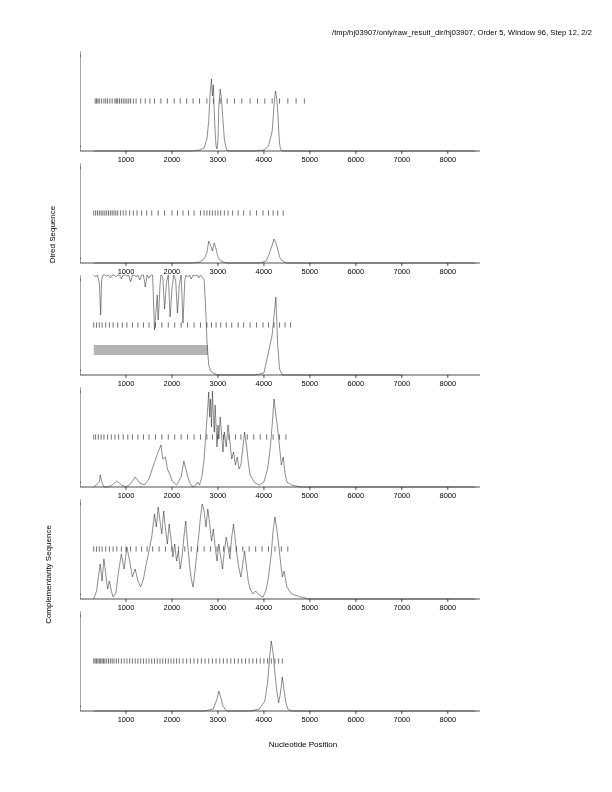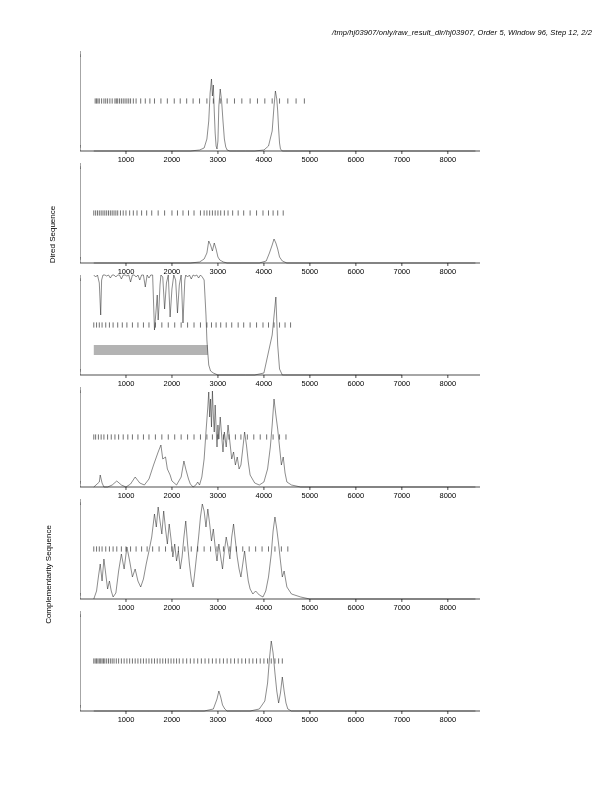--- a/index.html
+++ b/index.html
@@ -23,21 +23,20 @@
   }
   .fig-title {
     position: absolute;
     left: 0;
     top: 28px;
     width: 592px;
     text-align: right;
     font-size: 7.5px;
     letter-spacing: 0.1px;
     white-space: nowrap;
-    font-style: italic;
   }
   .panels {
     position: absolute;
     left: 0;
     top: 0;
   }
   .panel {
     position: absolute;
     left: 80px;
     width: 470px;
@@ -73,20 +72,21 @@
 <body>
 
 <div id="page">
 
   <div class="fig-title">/tmp/hj03907/only/raw_result_dir/hj03907, Order 5, Window 96, Step 12, 2/2</div>
 
   <div class="axis-label-y-left" style="left:-18px; top:230px; width:140px;">Dired Sequence</div>
 
   <div class="axis-label-y-left" style="left:-52px; top:570px; width:200px;">Complementarity Sequence</div>
 
+  <div class="axis-label-x" style="top:740px;">Nucleotide Position</div>
 
   <div class="panels" id="panels">
       <div class="panel" style="top: 50px;">
         <svg width="470" height="120">
           <g transform="translate(0,1)">
             <path class="axisline" d="M 0 0 L 0 100"></path>
             <path class="axisline" d="M -4 0 q 4 0 4 6 M -4 100 q 4 0 4 -6"></path>
             <line x1="0" x2="-3" y1="100" y2="100" class="axisline"></line>
             <text x="-5" y="102.6" text-anchor="end" class="ticklabel">0.0</text>
             <line x1="0" x2="-3" y1="50" y2="50" class="axisline"></line>

